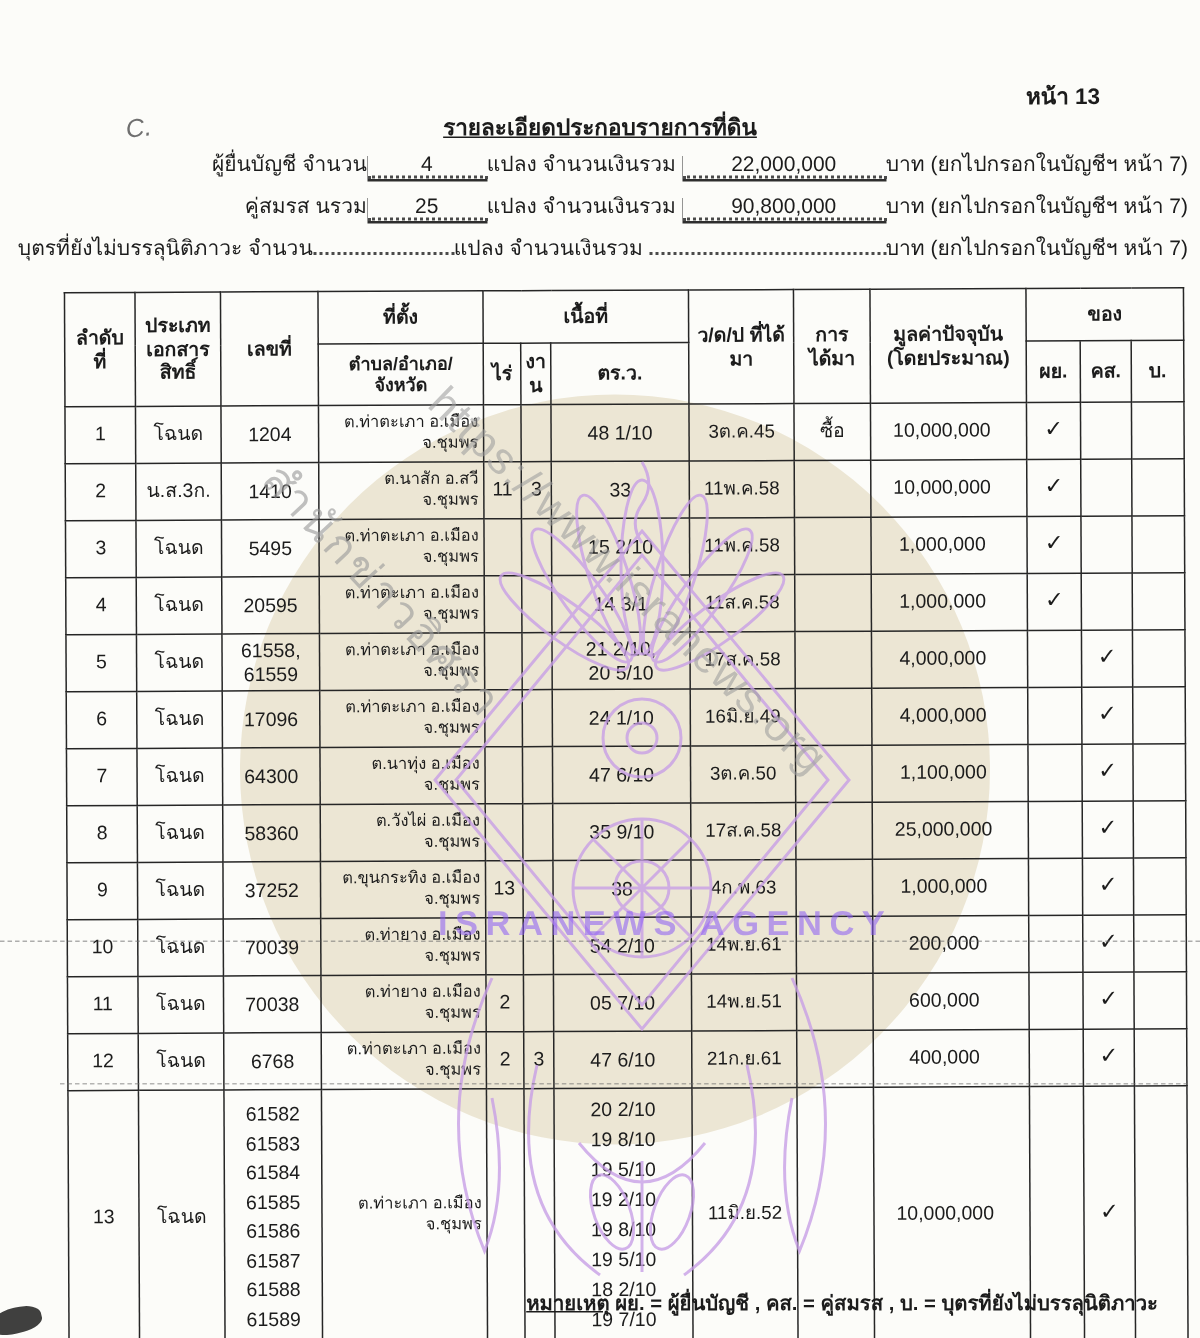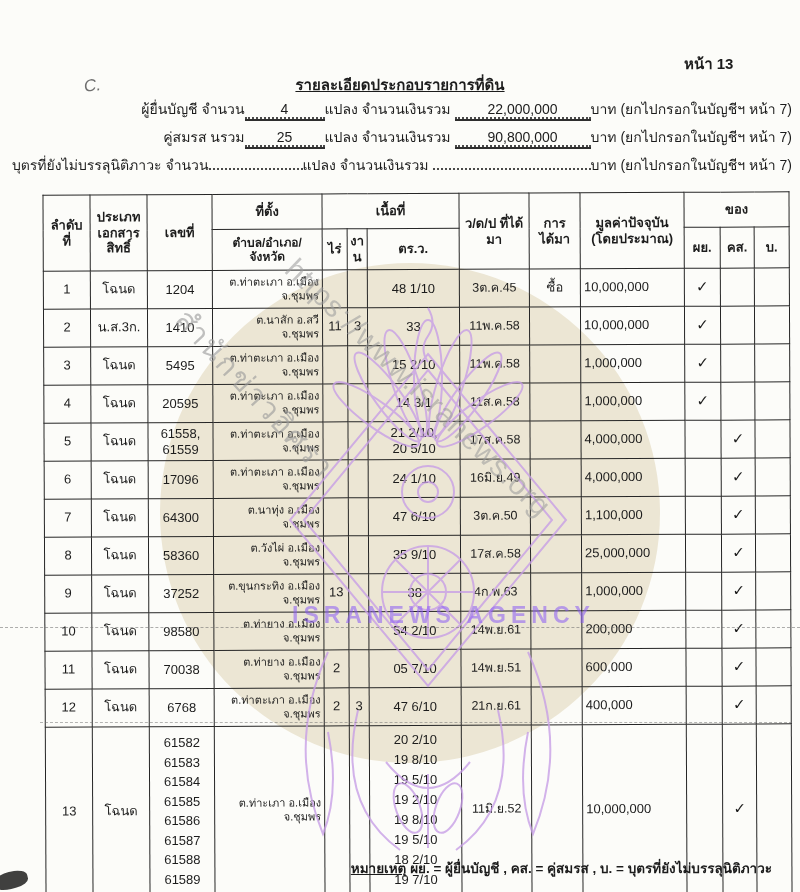--- a/index.html
+++ b/index.html
@@ -57,21 +57,21 @@
   table{border-collapse:collapse;table-layout:fixed;width:746px;background:transparent;}
   th,td{border:1.6px solid #262626;padding:1px 3px;font-size:13px;
     vertical-align:middle;background:transparent;overflow:hidden;}
   thead th{font-weight:bold;line-height:1.2;text-align:center;}
   thead tr.h1 th{height:32px;}
   thead tr.h2 th{height:38px;}
   th.ngan-h{word-break:break-all;padding:1px 1px;}
   tbody td{height:35px;line-height:1.25;}
   tr.tall td{height:166px;}
   .c-no,.c-type,.c-num,.c-rai,.c-ngan,.c-wah,.c-date,.c-how,.c-chk{text-align:center;}
-  .c-val{text-align:left;padding-right:12px;margin-left:27px;}
+  .c-val{text-align:center;padding-right:12px;margin-left:27px;}
   .c-loc{text-align:right;font-size:11px;line-height:1.25;padding-left:5px;}
   .c-date{font-size:12.5px;}
   .c-chk{font-size:15px;}
   .line{line-height:20px;white-space:nowrap;}
   .c-num .line{line-height:19.5px;}
   tr:not(.tall) .line{line-height:16px;}
 
   
   .footnote{position:absolute;top:857px;left:0;right:28px;text-align:right;
     font-size:13.5px;font-weight:bold;z-index:6;white-space:nowrap;margin-left:34px;}
@@ -355,21 +355,21 @@
             <td class="c-how"></td>
             <td class="c-val">1,000,000</td>
             <td class="c-chk"></td>
             <td class="c-chk">✓</td>
             <td class="c-chk"></td>
           </tr>
           <tr>
             <td class="c-no">10</td>
             <td class="c-type">โฉนด</td>
             <td class="c-num">
-              <div class="line">98580</div>
+              <div class="line">70039</div>
             </td>
             <td class="c-loc">ต.ท่ายาง อ.เมือง จ.ชุมพร</td>
             <td class="c-rai"></td>
             <td class="c-ngan"></td>
             <td class="c-wah">
               <div class="line">54 2/10</div>
             </td>
             <td class="c-date">14พ.ย.61</td>
             <td class="c-how"></td>
             <td class="c-val">200,000</td>

